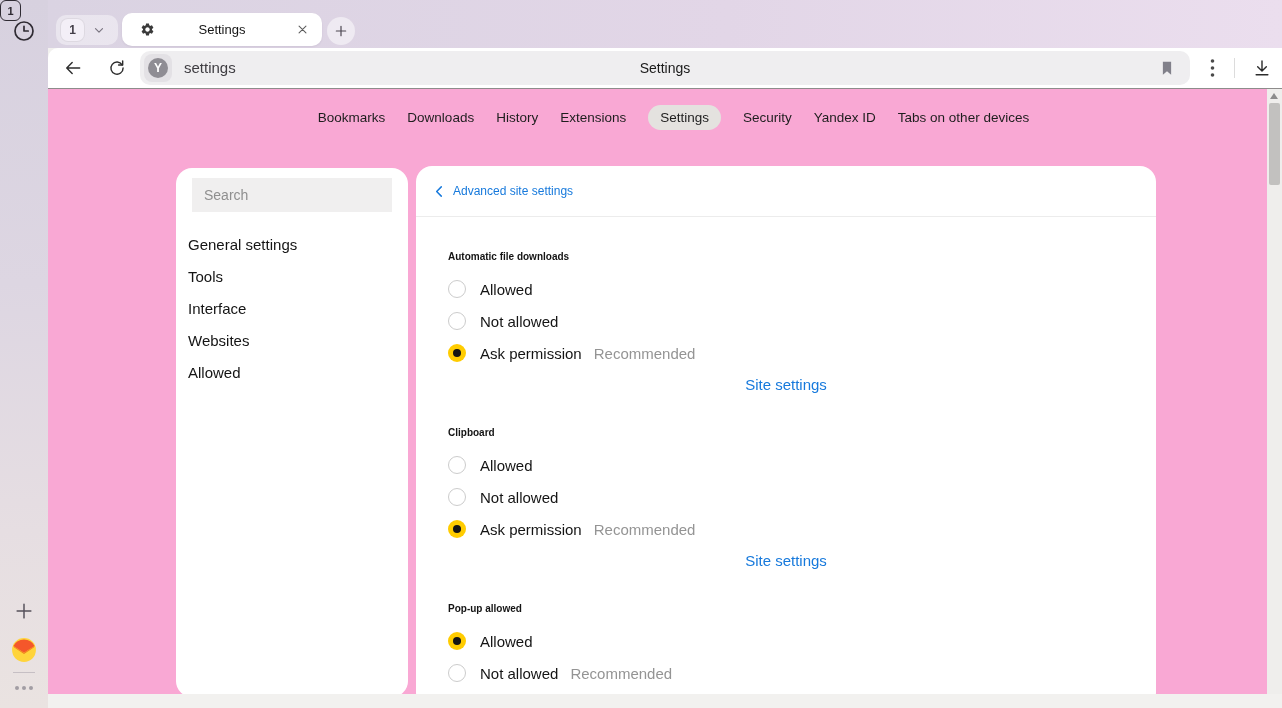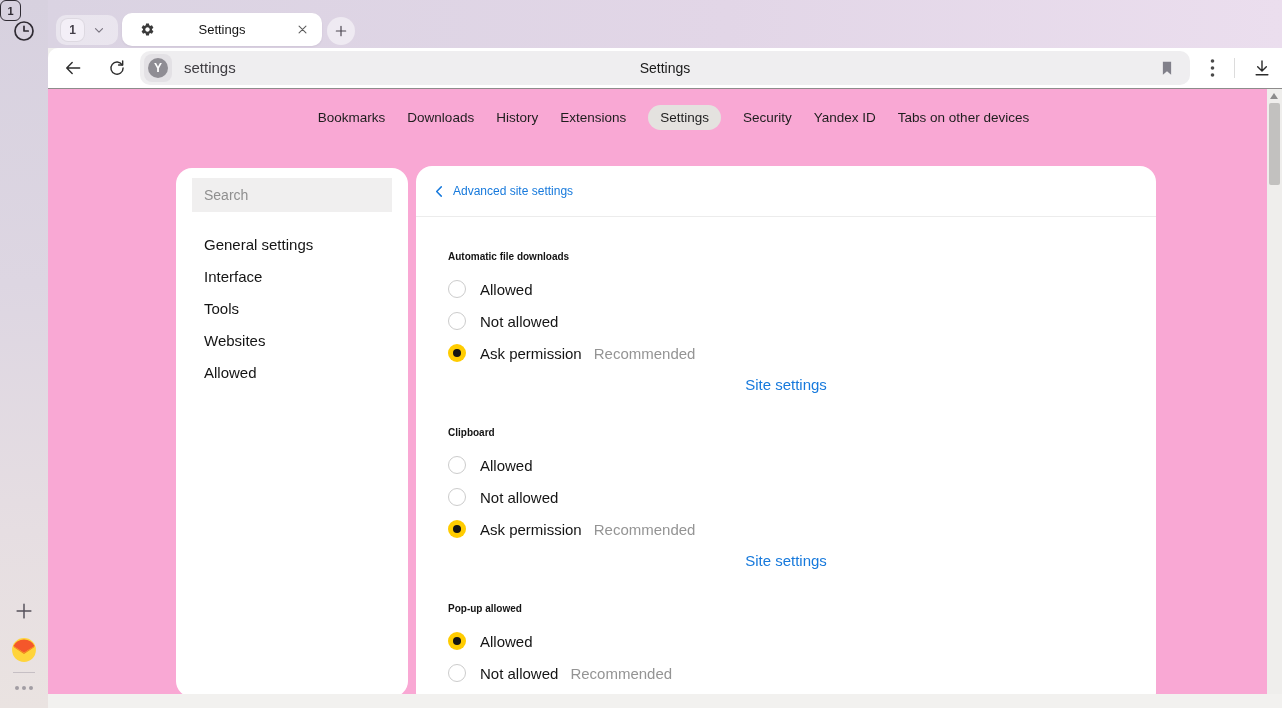--- a/index.html
+++ b/index.html
@@ -60,21 +60,21 @@
              display:flex; align-items:center; justify-content:center; gap:22px; }
   .nav-item { font-size:13.5px; color:#1e1e1e; cursor:pointer; white-space:nowrap; }
   .nav-item.active { background:#e4e2df; border-radius:13px; padding:5px 12px; }
 
   .sidebar-card { position:absolute; left:128px; top:79px; width:232px; height:529px; border-radius:16px; background:#fff; }
   .search-input { position:absolute; left:16px; top:10px; width:200px; height:34px; border-radius:0; background:#f0efef;
                   border:none; outline:none; box-sizing:border-box; padding:0 12px; font-size:14px;
                   font-family:"Liberation Sans",sans-serif; color:#333; }
   .search-input::placeholder { color:#8f8f8f; }
   .side-menu { position:absolute; left:0; top:61px; width:100%; }
-  .side-item { height:32px; line-height:32px; padding-left:28px; font-size:15px; color:#141414; cursor:pointer; }
+  .side-item { height:32px; line-height:32px; padding-left:12px; font-size:15px; color:#141414; cursor:pointer; }
 
   .main-card { position:absolute; left:368px; top:77px; width:740px; height:542px; border-radius:16px; background:#fff; overflow:hidden; }
   .main-header { height:50px; border-bottom:1px solid #ececec; display:flex; align-items:center; padding-left:15px; cursor:pointer; }
   .main-header .back-chev { display:flex; margin-right:5px; }
   .main-title { font-size:12px; color:#1679dc; }
   .main-body { padding:0 32px; }
   .section { margin-top:16px; }
   .section:first-child { margin-top:24px; }
   .section-title { height:32px; line-height:32px; font-size:10px; font-weight:700; color:#141414; }
   .opt-row { height:32px; display:flex; align-items:center; cursor:pointer; }
@@ -213,22 +213,22 @@
         <span class="nav-item active">Settings</span>
         <span class="nav-item">Security</span>
         <span class="nav-item">Yandex ID</span>
         <span class="nav-item">Tabs on other devices</span>
       </div>
 
     <aside class="sidebar-card">
       <input class="search-input" type="text" placeholder="Search" style="">
       <div class="side-menu">
           <div class="side-item">General settings</div>
+          <div class="side-item">Tools</div>
           <div class="side-item">Interface</div>
-          <div class="side-item">Tools</div>
           <div class="side-item">Websites</div>
           <div class="side-item">Allowed</div>
         </div>
     </aside>
 
     <main class="main-card">
       <div class="main-header">
         <span class="back-chev">
           <svg width="17" height="17" viewBox="0 0 24 24">
               <path d="M14.5 5.5L8 12l6.5 6.5" fill="none" stroke="#1679dc" stroke-width="2.1" stroke-linecap="round" stroke-linejoin="round"></path>

